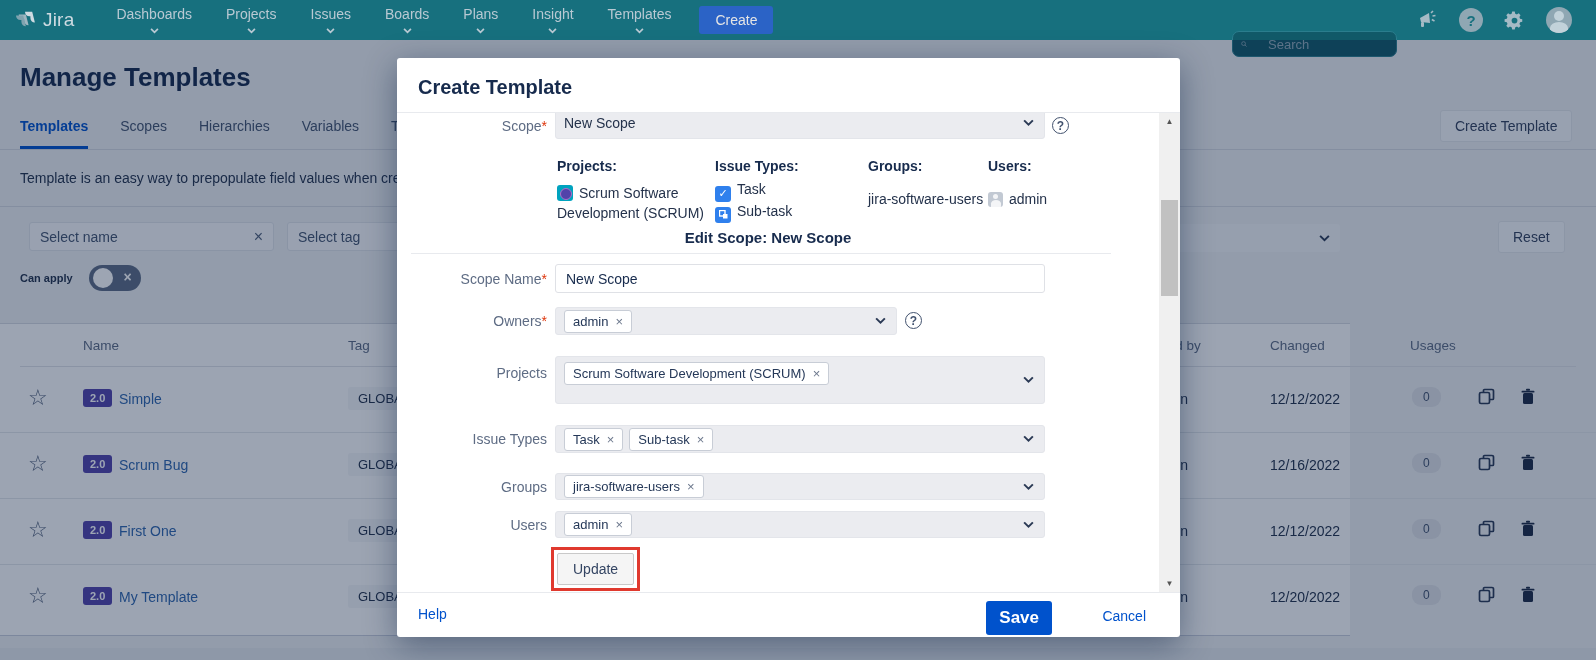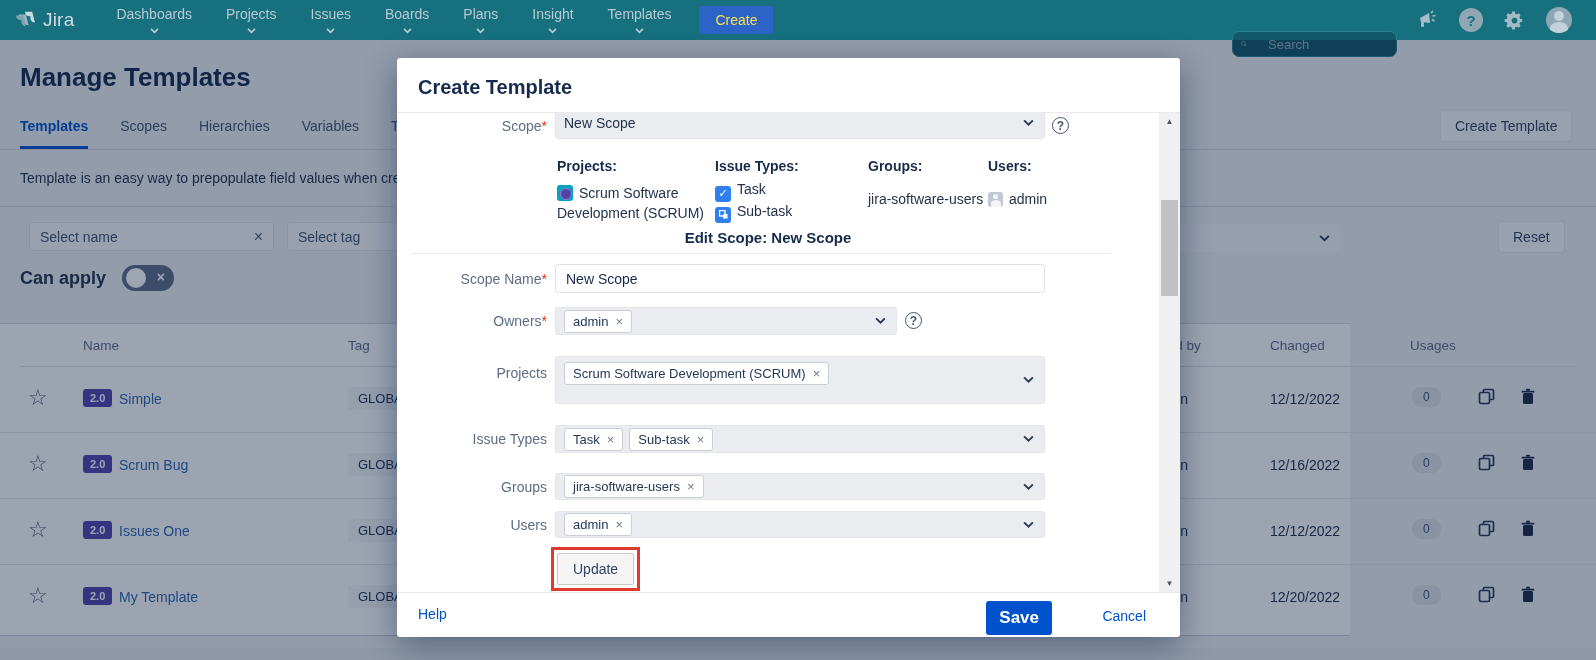--- a/index.html
+++ b/index.html
@@ -7,21 +7,21 @@
   body { font-family:"Liberation Sans", sans-serif; background:#eef0f2; position:relative; }
 
   
   .topnav { position:absolute; top:0; left:0; width:1596px; height:40px; background:#17707e; display:flex; align-items:center; z-index:20; }
   .brand { display:flex; align-items:center; gap:7px; margin-left:16px; color:#cfdbe2; }
   .brand-name { font-size:19px; font-weight:500; letter-spacing:.2px; }
   .nav-items { display:flex; align-items:center; margin-left:42px; gap:34px; }
   .nav-item { color:#b9c9d3; font-size:14px; display:flex; align-items:center; gap:6px; cursor:pointer;flex-direction:column; }
   .chev { width:9px; height:6px; }
   .chev polyline { fill:none; stroke:#b9c9d3; stroke-width:2; }
-  .nav-create { margin-left:28px; background:#2b63c6; color:#fde047; font-size:14px; border:none; border-radius:3px; padding:6px 16px; cursor:pointer; }
+  .nav-create { margin-left:28px; background:#2b63c6; color:#e5e5e5; font-size:14px; border:none; border-radius:3px; padding:6px 16px; cursor:pointer; }
   .nav-right { margin-left:auto; display:flex; align-items:center; gap:20px; margin-right:24px; }
   .nav-search { width:165px; height:26px; background:#115968; border:1px solid #2b7d8d; border-radius:7px; display:flex; align-items:center; padding:0 8px; gap:21px;margin-top:48px; }
   .nav-search input { background:transparent; border:none; outline:none; color:#cfdbe2; font-size:13px; width:120px; font-family:"Liberation Sans",sans-serif; }
   .nav-search input::placeholder { color:#93acb8; }
   .nav-ico { color:#a5bac5; display:flex; align-items:center; cursor:pointer; }
   .help-circle { width:24px; height:24px; border-radius:50%; background:#8fa7b3; color:#17707e; font-weight:bold; font-size:15px; display:flex; align-items:center; justify-content:center; }
   .avatar-circle { width:26px; height:26px; border-radius:50%; background:#8fa7b3; position:relative; overflow:hidden; }
   .avatar-circle .head { position:absolute; top:4px; left:8px; width:10px; height:10px; border-radius:50%; background:#c2d2da; }
   .avatar-circle .bod { position:absolute; top:15px; left:4px; width:18px; height:12px; border-radius:50% 50% 0 0; background:#c2d2da; }
 
@@ -36,21 +36,21 @@
   .desc-text { position:absolute; top:20px; left:20px; font-size:14px; color:#24324b; }
   .btn-subtle { background:#f7f8fa; border:1px solid #e3e6ea; border-radius:3px; color:#34425d; font-size:14px; padding:7px 14px; cursor:pointer; }
   .create-template-btn { position:absolute; top:70px; left:1440px; }
   .reset-btn { position:absolute; top:181px; left:1498px; }
   .filter-input { position:absolute; top:182px; height:29px; background:#f8f9fa; border:1px solid #e0e3e8; border-radius:3px; display:flex; align-items:center; padding:0 10px; font-size:14px; color:#44546f; }
   .fi-name { left:29px; width:245px; justify-content:space-between; }
   .fi-tag { left:287px; width:245px; }
   .fi-x { color:#505f79; font-size:16px; cursor:pointer; }
   .right-dropdown { position:absolute; top:184px; left:1160px; width:180px; height:28px; background:#f4f5f7; border-radius:3px; display:flex; align-items:center; justify-content:space-between; padding:0 10px; font-size:14px; color:#3c5franchise4d; color:#3b4d6b; }
   .canapply { position:absolute; top:225px; left:20px; display:flex; align-items:center; gap:16px; }
-  .canapply-label { font-size:18px; font-weight:bold; color:#24324b; }
+  .canapply-label { font-size:11px; font-weight:bold; color:#24324b; }
   .toggle { width:52px; height:26px; background:#5e6c84; border-radius:13px; position:relative; cursor:pointer; }
   .toggle .knob { position:absolute; top:3px; left:4px; width:20px; height:20px; background:#fff; border-radius:50%; }
   .toggle .tx { position:absolute; top:4px; right:9px; color:#fff; font-size:14px; font-weight:bold; }
 
   
   .table-card { position:absolute; top:283px; left:0; width:1350px; height:313px; background:#fdfdfd; border-top:1px solid #d5d9e0; border-bottom:1px solid #c9cedb; }
   .th { position:absolute; top:14px; font-size:13.5px; color:#5e6c84; }
   .hdr-rule { position:absolute; top:42px; left:20px; width:1556px; height:1px; background:#dfe1e6; }
   .trow { position:absolute; left:0; width:1596px; height:66px; border-bottom:1px solid #e3e6ea; }
   .star { position:absolute; left:28px; top:18px; font-size:22px; color:#505f79; cursor:pointer; }
@@ -274,21 +274,21 @@
       <span class="rico trash-ic"><svg width="16" height="17" viewBox="0 0 16 17">
             <rect x="3" y="5" width="10" height="11" rx="1.5" fill="#1d2b45"></rect>
             <rect x="1.5" y="2.8" width="13" height="1.8" rx="0.9" fill="#1d2b45"></rect>
             <rect x="6" y="0.8" width="4" height="2" rx="0.8" fill="#1d2b45"></rect>
           </svg></span>
     </div>
 
     <div class="trow" style="top:175px;">
       <span class="star">☆</span>
       <span class="vbadge">2.0</span>
-      <span class="tname">Issues One</span>
+      <span class="tname">First One</span>
       <span class="tagchip">GLOBAL</span>
       <span class="cby">admin</span>
       <span class="cdate">12/12/2022</span>
       <span class="upill">0</span>
       <span class="rico copy-ic"><svg width="17" height="17" viewBox="0 0 17 17">
             <rect x="1.5" y="4.5" width="10" height="11" rx="1.5" fill="none" stroke="#2b3a55" stroke-width="1.7"></rect>
             <path d="M5.5 4.5 V2.5 A1 1 0 016.5 1.5 H14 A1.5 1.5 0 0115.5 3 V10.5 A1 1 0 0114.5 11.5 H12" fill="none" stroke="#2b3a55" stroke-width="1.7"></path>
           </svg></span>
       <span class="rico trash-ic"><svg width="16" height="17" viewBox="0 0 16 17">
             <rect x="3" y="5" width="10" height="11" rx="1.5" fill="#1d2b45"></rect>

